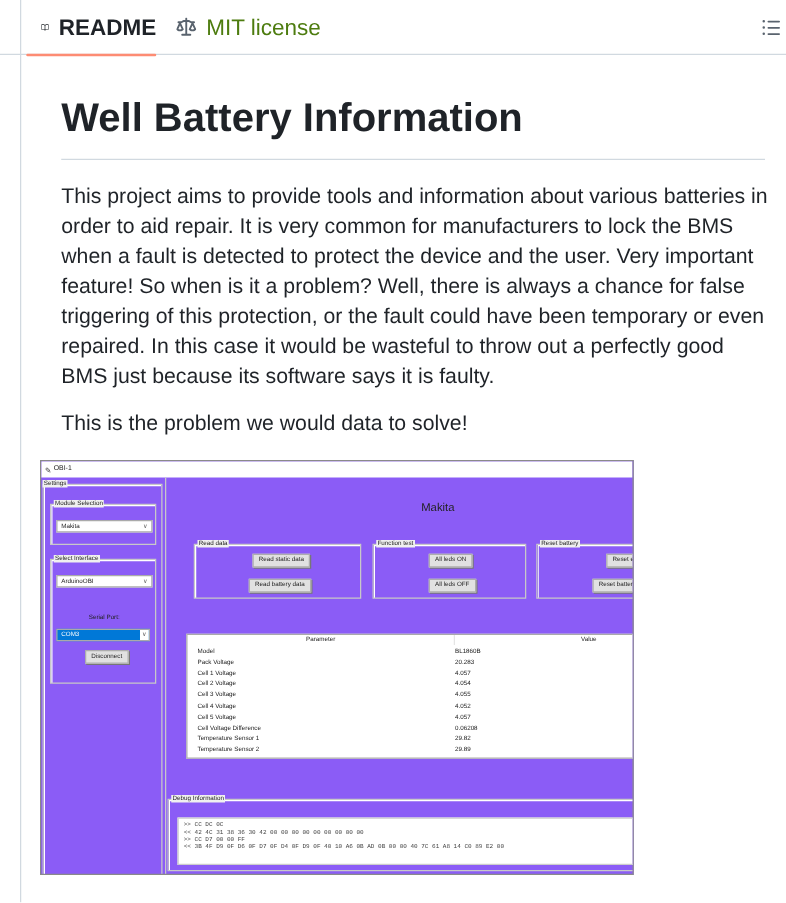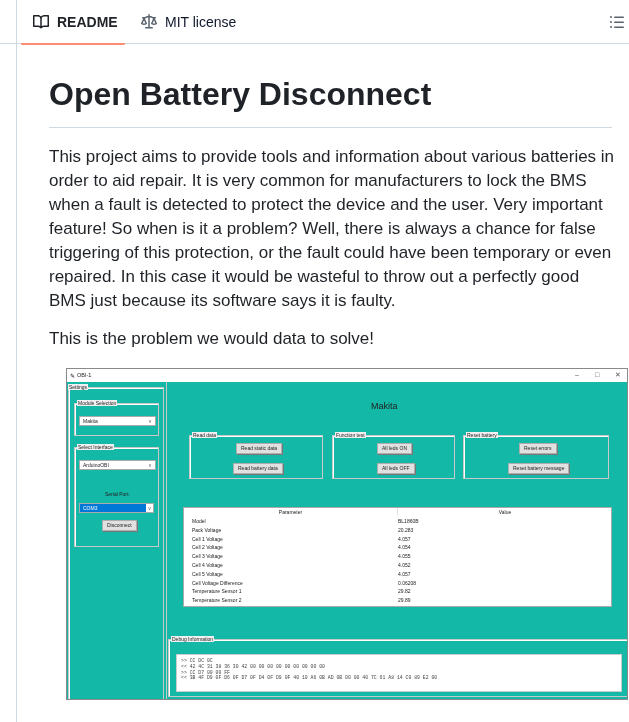--- a/index.html
+++ b/index.html
@@ -1,35 +1,35 @@
 <!DOCTYPE html>
 <html><head>
 <meta charset="utf-8">
 <style>
   * { box-sizing: border-box; margin: 0; padding: 0; }
   html, body { width: 629px; height: 722px; overflow: hidden; background: #ffffff; }
   body { font-family: "Liberation Sans", sans-serif; color: #1f2328; position: relative; }
 
   .frame { position: absolute; left: 16px; top: 0; width: 620px; height: 722px; border-left: 1px solid #d1d9e0; }
   .tabbar { position: absolute; left: 0; top: 0; width: 629px; height: 44px; border-bottom: 1px solid #d1d9e0; }
-  .tab { position: absolute; top: 0; height: 44px; display: flex; align-items: center; font-size: 14px; }
+  .tab { position: absolute; top: 0; height: 44px; display: flex; align-items: center; font-size: 18px; }
   .tab-readme { left: 21px; width: 104px; padding-left: 12px; font-weight: bold; color: #1f2328; }
   .tab-readme::after { content: ""; position: absolute; left: 0; right: 0; bottom: -1px; height: 2px; background: #fd8c73; border-radius: 2px; }
-  .tab-license { left: 141px; padding-left: 0; color: #0f172a; justify-content: flex-end; }
+  .tab-license { left: 141px; padding-left: 0; color: #4d7c0f; justify-content: flex-end; }
   .tab svg { margin-right: 8px; }
   .toc-btn { position: absolute; right: 2px; top: 12px; width: 20px; height: 20px; display:flex; align-items:center; justify-content:center; }
 
   .h1 { position: absolute; left: 49px; top: 76px; font-size: 32px; font-weight: bold; color: #1f2328; letter-spacing: 0; }
   .h1-rule { position: absolute; left: 49px; top: 127px; width: 563px; height: 1px; background: #d1d9e0; }
   .para { position: absolute; left: 49px; width: 570px; font-size: 17px; line-height: 24px; color: #1f2328; }
   .p1 { top: 145px; }
   .p2 { top: 327px; }
 
   
-  .app { position: absolute; left: 66px; top: 368px; width: 562px; height: 332px; background: #14b8a6; border: 1px solid #8a8a8a; font-size: 5px; color: #222; overflow: hidden; }
+  .app { position: absolute; left: 32px; top: 368px; width: 475px; height: 332px; background: #8b5cf6; border: 1px solid #8a8a8a; font-size: 5px; color: #222; overflow: hidden; }
   .app-titlebar { position: absolute; left: 0; top: 0; width: 100%; height: 13px; background: #ffffff; }
   .app-title { position: absolute; left: 10px; top: 3px; font-size: 5.5px; }
   .app-feather { position: absolute; left: 3px; top: 3px; font-size: 6px; }
   .win-ctrl { position: absolute; top: 2px; font-size: 7px; color: #555; }
   .fieldset { position: absolute; border: 1px solid #c8c8c8; box-shadow: inset 1px 1px 0 #fff; }
   .legend { position: absolute; top: -4px; left: 2px; background: #f0f0f0; padding: 0 1px; font-size: 5px; }
   .combo { position: absolute; height: 10px; background: #fff; border: 1px solid #aaa; font-size: 5px; padding-left: 3px; line-height: 8px; }
   .combo .arrow { position: absolute; right: 3px; top: 0; font-size: 5px; color: #666; }
   .combo.selected { background: #0078d7; color: #fff; }
   .combo.selected .arrow { background:#fff; color:#666; right:0; width:7px; text-align:center; height:8px; }
@@ -65,21 +65,21 @@
       </svg>
     <span>MIT license</span>
   </div>
   <div class="toc-btn">
     <svg width="16" height="16" viewBox="0 0 16 16">
         <path fill="#59636e" d="M5.75 2.5h8.5a.75.75 0 0 1 0 1.5h-8.5a.75.75 0 0 1 0-1.5Zm0 5h8.5a.75.75 0 0 1 0 1.5h-8.5a.75.75 0 0 1 0-1.5Zm0 5h8.5a.75.75 0 0 1 0 1.5h-8.5a.75.75 0 0 1 0-1.5ZM2 14a1 1 0 1 1 0-2 1 1 0 0 1 0 2Zm1-6a1 1 0 1 1-2 0 1 1 0 0 1 2 0ZM2 4a1 1 0 1 1 0-2 1 1 0 0 1 0 2Z"></path>
       </svg>
   </div>
 </div>
 
-<h1 class="h1">Open Battery Disconnect</h1>
+<h1 class="h1">Well Battery Information</h1>
 <div class="h1-rule"></div>
 <p class="para p1">This project aims to provide tools and information about various batteries in order to aid repair. It is very common for manufacturers to lock the BMS when a fault is detected to protect the device and the user. Very important feature! So when is it a problem? Well, there is always a chance for false triggering of this protection, or the fault could have been temporary or even repaired. In this case it would be wasteful to throw out a perfectly good BMS just because its software says it is faulty.</p>
 <p class="para p2">This is the problem we would data to solve!</p>
 
 <div class="app">
   <div class="app-titlebar">
     <span class="app-feather">✎</span>
     <span class="app-title">OBI-1</span>
     <span class="win-ctrl" style="left:508px">–</span>
     <span class="win-ctrl" style="left:528px">□</span>

